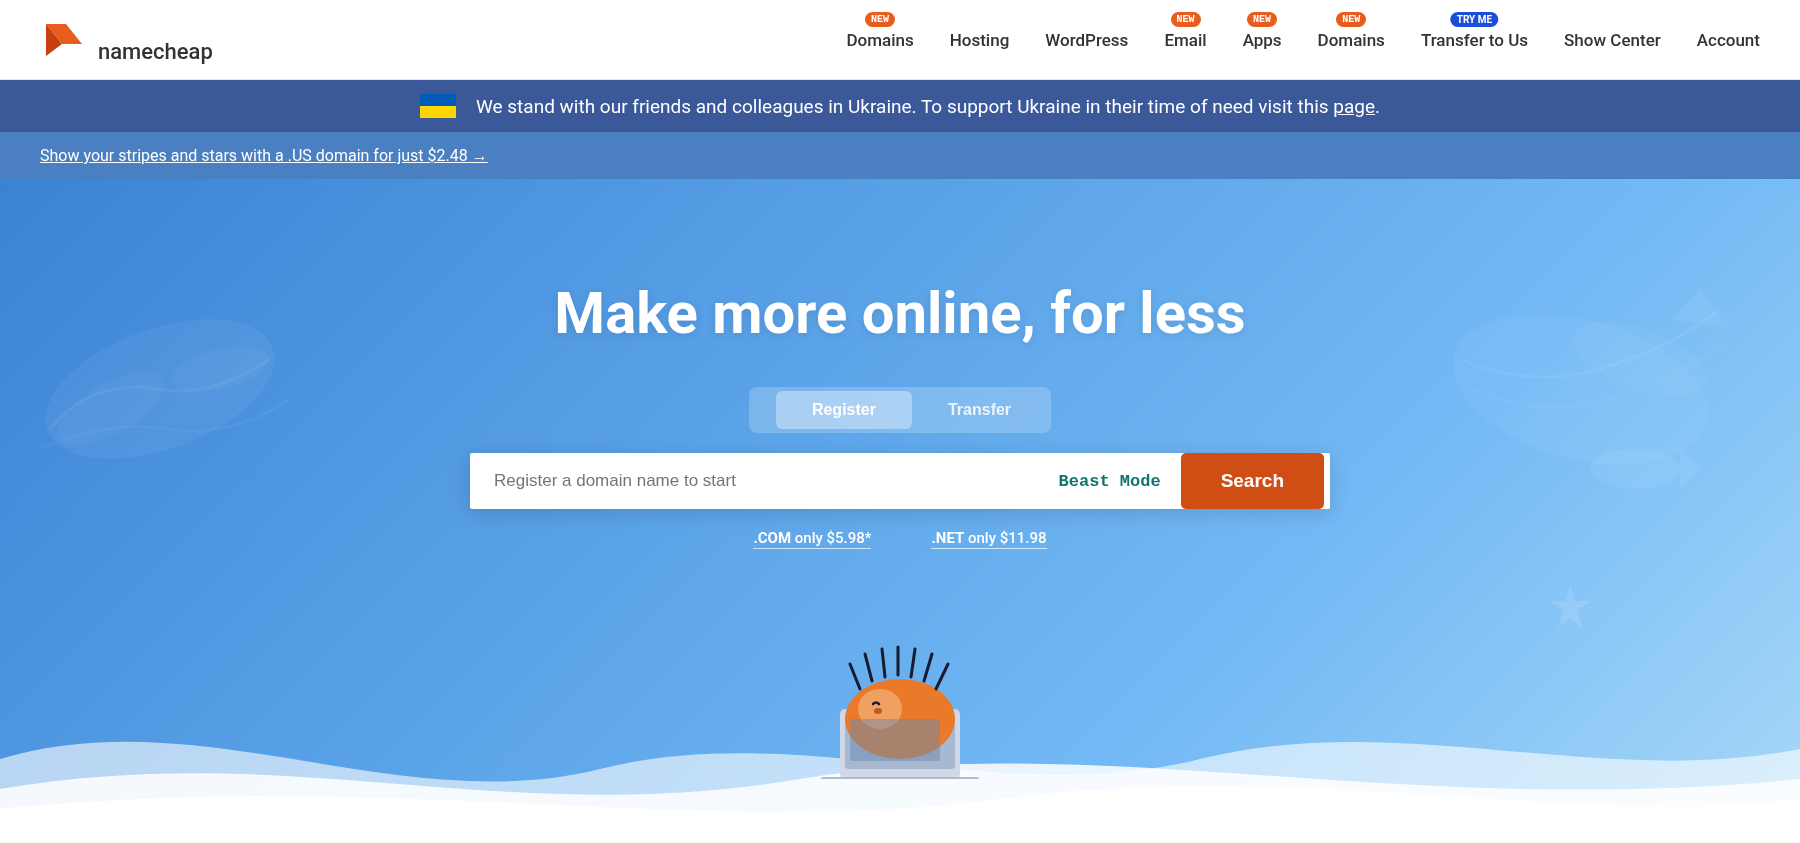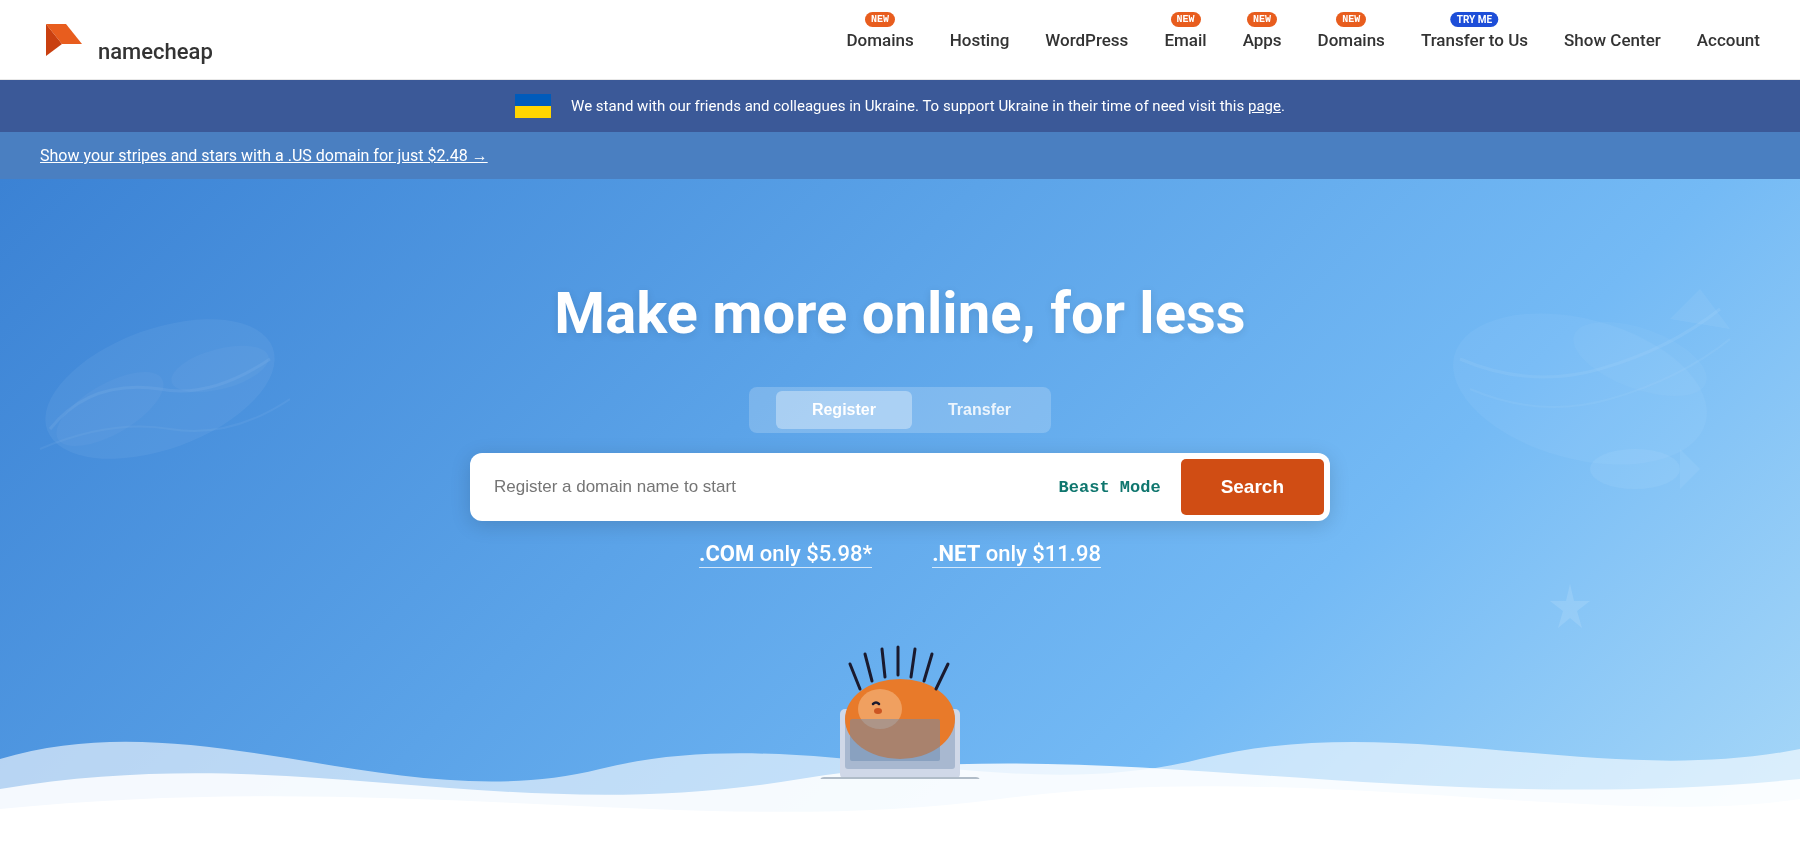--- a/index.html
+++ b/index.html
@@ -63,21 +63,21 @@
 
     
     .ukraine-banner {
       background: #3b5998;
       padding: 14px 40px;
       display: flex;
       align-items: center;
       justify-content: center;
       gap: 20px;
       color: #fff;
-      font-size: 15px;
+      font-size: 19px;
     }
     .ukraine-flag {
       width: 36px;
       height: 24px;
       display: flex;
       flex-direction: column;
       flex-shrink: 0;
     }
     .flag-top { background: #005BBB; height: 12px; }
     .flag-bottom { background: #FFD500; height: 12px; }
@@ -164,23 +164,23 @@
     .tab-btn.inactive {
       background: transparent;
       color: rgba(255,255,255,0.85);
     }
 
     
     .search-box {
       display: flex;
       align-items: center;
       background: #fff;
-      border-radius: 12px;
+      border-radius: 2px;
       width: 860px;
-      height: 68px;
+      height: 56px;
       padding: 0 6px 0 24px;
       box-shadow: 0 4px 20px rgba(0,0,0,0.15);
       margin-bottom: 20px;
     }
     .search-input {
       flex: 1;
       border: none;
       outline: none;
       font-size: 17px;
       color: #999;
@@ -210,21 +210,21 @@
     }
 
     
     .tld-links {
       display: flex;
       gap: 60px;
     }
     .tld-link {
       color: #fff;
       text-decoration: none;
-      font-size: 22px;
+      font-size: 15px;
       font-weight: 500;
       border-bottom: 1px solid rgba(255,255,255,0.7);
       padding-bottom: 1px;
     }
 
     
     .mascot {
       position: absolute;
       bottom: 60px;
       left: 50%;

